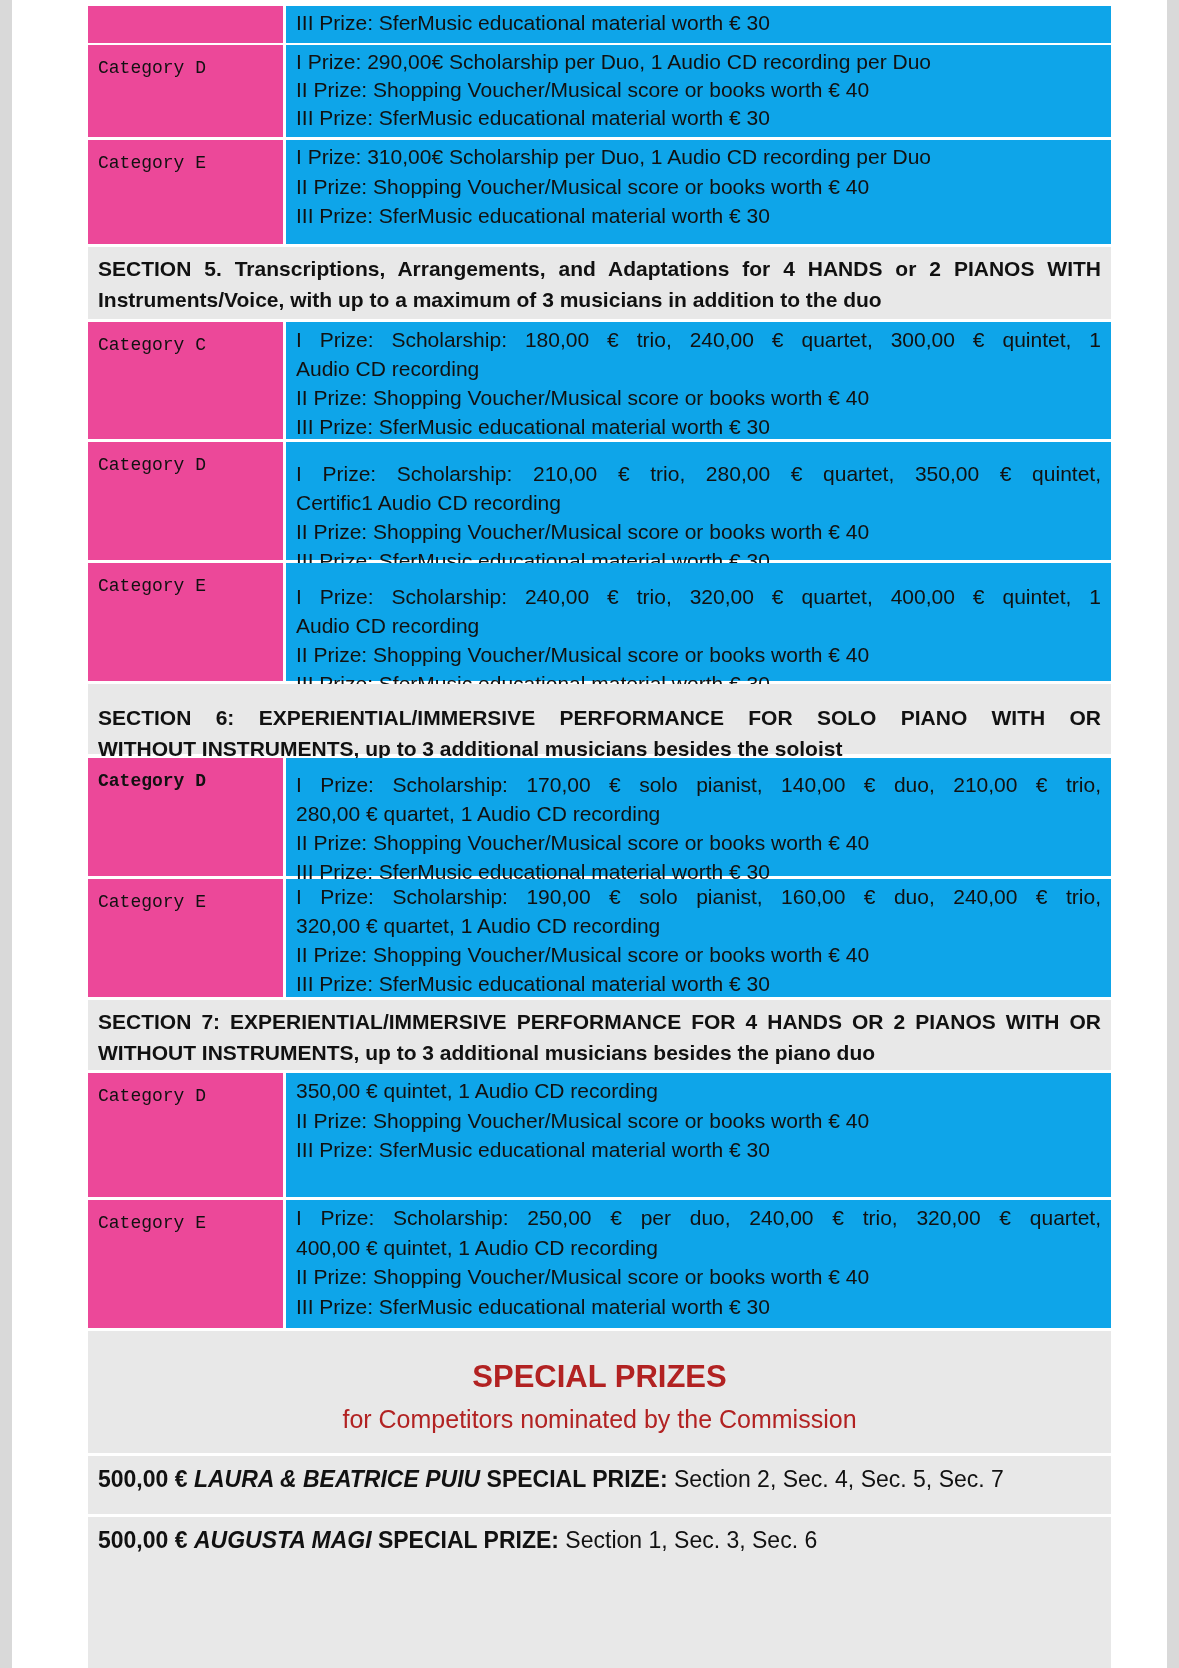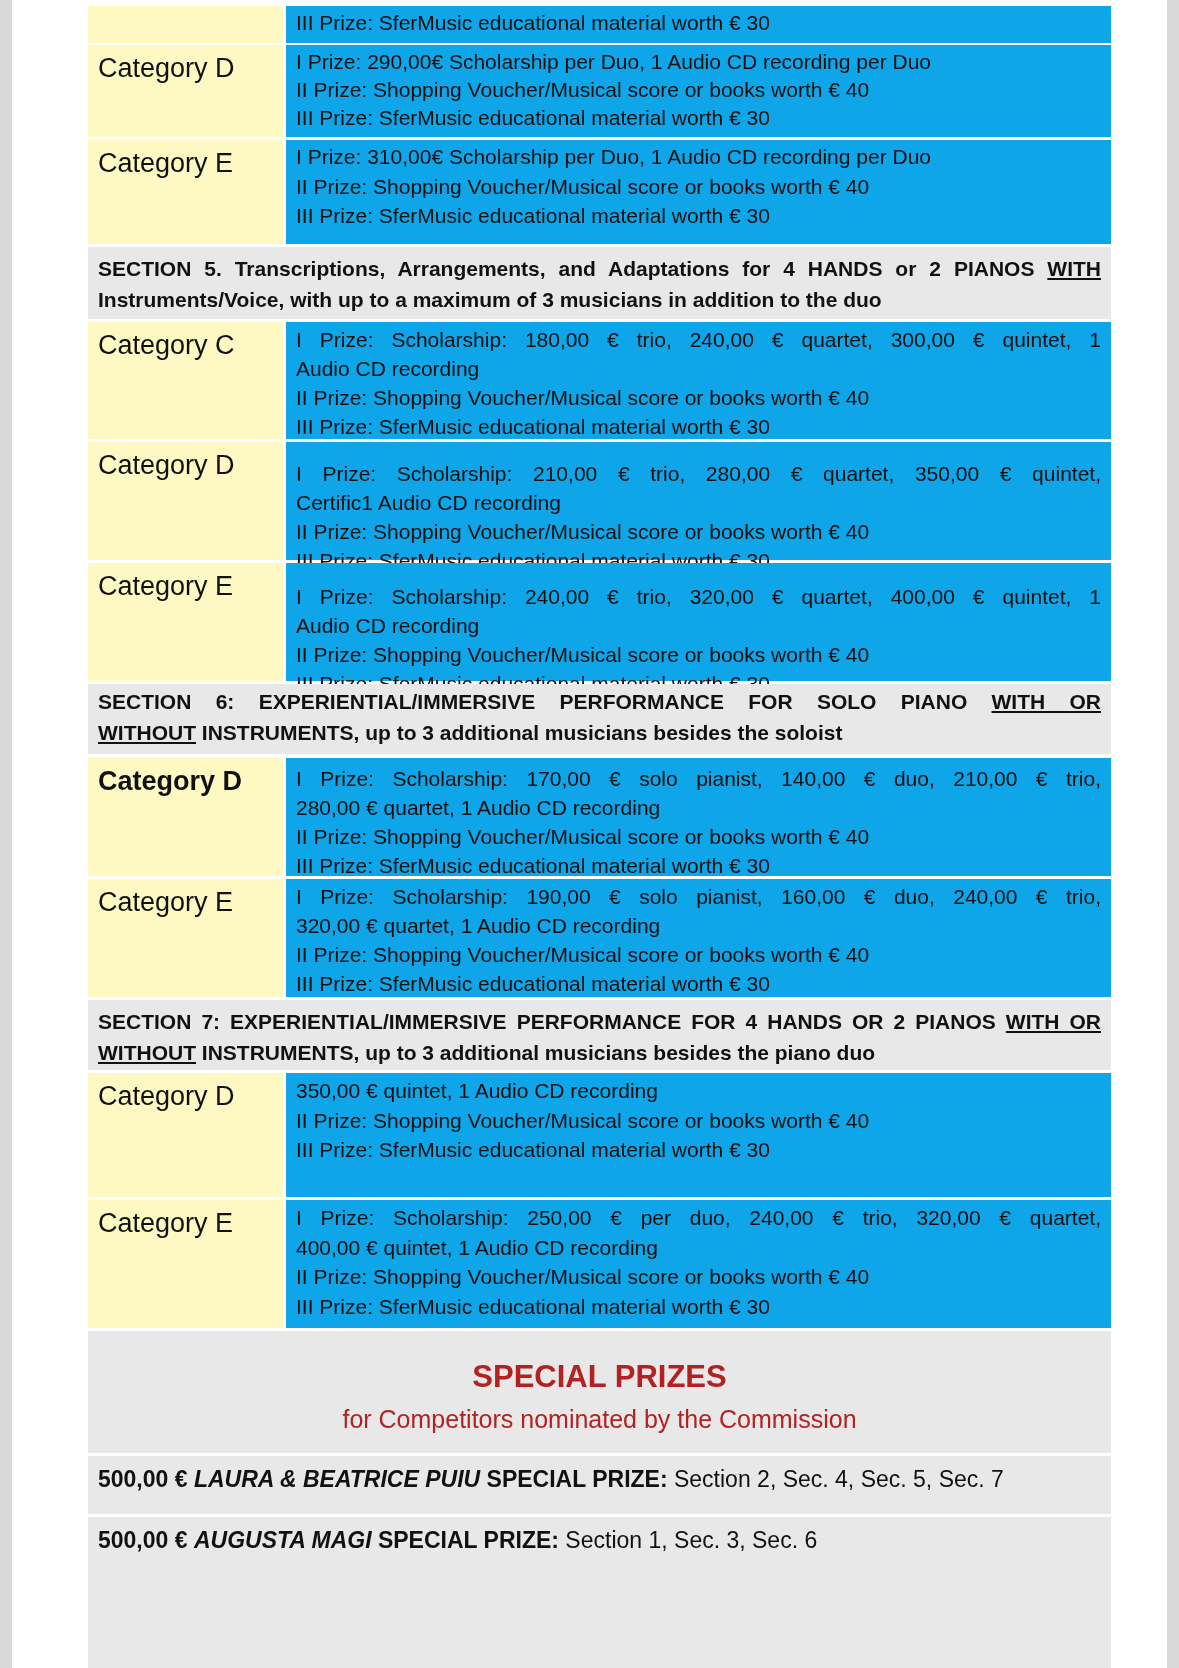--- a/index.html
+++ b/index.html
@@ -14,38 +14,39 @@
     background: #ffffff;
   }
   .tbl {
     position: absolute; left: 76px; width: 1023px;
   }
   .row {
     position: absolute; left: 0; width: 1023px;
     display: flex;
   }
   .cell-cat {
-    width: 195px; background: #fef9c3; box-sizing: border-box;
-    padding: 8px 0 0 10px; font-size: 27px; line-height: 30px;
+    width: 195px; background: #ec4899; box-sizing: border-box;
+    padding: 8px 0 0 10px; font-size: 18px; line-height: 30px;
     margin-right: 3px;
+    font-family: Liberation Mono, monospace;
   }
   .cell-prize {
     flex: 1; background: #0ea5e9; box-sizing: border-box;
     padding: 4px 10px 0 10px; font-size: 21px; line-height: 30.5px;
   }
   .cell-prize .line { display: block; white-space: nowrap; }
   .cell-prize .line.just { white-space: normal; text-align: justify; text-align-last: justify; }
   .section {
     position: absolute; left: 0; width: 1023px; background: #e8e8e8;
     box-sizing: border-box; padding: 6px 10px 0 10px;
     font-size: 21px; line-height: 31px; font-weight: bold;
   }
   .section .line { display: block; }
   .section .line.just { text-align: justify; text-align-last: justify; }
-  .u { text-decoration: underline; }
+  .u { }
   .bold { font-weight: bold; }
   .special-head {
     position: absolute; left: 0; width: 1023px; background: #e8e8e8;
     text-align: center; color: #b22222;
   }
   .special-title { font-size: 31px; font-weight: bold; position: absolute; left: 0; right: 0; top: 28px; }
   .special-sub { font-size: 25px; position: absolute; left: 0; right: 0; top: 74px; }
   .special-row {
     position: absolute; left: 0; width: 1023px; background: #e8e8e8;
     box-sizing: border-box; padding: 8px 10px 0 10px; font-size: 23px; line-height: 30px;
@@ -110,28 +111,28 @@
     <div class="row" style="top:563px;height:118px;">
       <div class="cell-cat">Category E</div>
       <div class="cell-prize" style="line-height:29px;padding-top:19px;">
         <span class="line just">I Prize: Scholarship: 240,00 € trio, 320,00 € quartet, 400,00 € quintet, 1</span>
         <span class="line">Audio CD recording</span>
         <span class="line">II Prize: Shopping Voucher/Musical score or books worth € 40</span>
         <span class="line">III Prize: SferMusic educational material worth € 30</span>
       </div>
     </div>
 
-    <div class="section" style="top:684px;height:70px;padding-top:2px;">
+    <div class="section" style="top:684px;height:70px;padding-top:18px;">
       <span class="line just"><span>SECTION 6: EXPERIENTIAL/IMMERSIVE PERFORMANCE FOR SOLO PIANO </span><span class="u">WITH OR</span></span>
       <span class="line"><span class="u">WITHOUT</span><span> INSTRUMENTS, up to 3 additional musicians besides the soloist</span></span>
     </div>
 
     <div class="row" style="top:758px;height:118px;">
       <div class="cell-cat bold">Category D</div>
-      <div class="cell-prize" style="line-height:29px;padding-top:6px;">
+      <div class="cell-prize" style="line-height:29px;padding-top:12px;">
         <span class="line just">I Prize: Scholarship: 170,00 € solo pianist, 140,00 € duo, 210,00 € trio,</span>
         <span class="line">280,00 € quartet, 1 Audio CD recording</span>
         <span class="line">II Prize: Shopping Voucher/Musical score or books worth € 40</span>
         <span class="line">III Prize: SferMusic educational material worth € 30</span>
       </div>
     </div>
     <div class="row" style="top:879px;height:118px;">
       <div class="cell-cat">Category E</div>
       <div class="cell-prize" style="line-height:29px;padding-top:3px;">
         <span class="line just">I Prize: Scholarship: 190,00 € solo pianist, 160,00 € duo, 240,00 € trio,</span>

